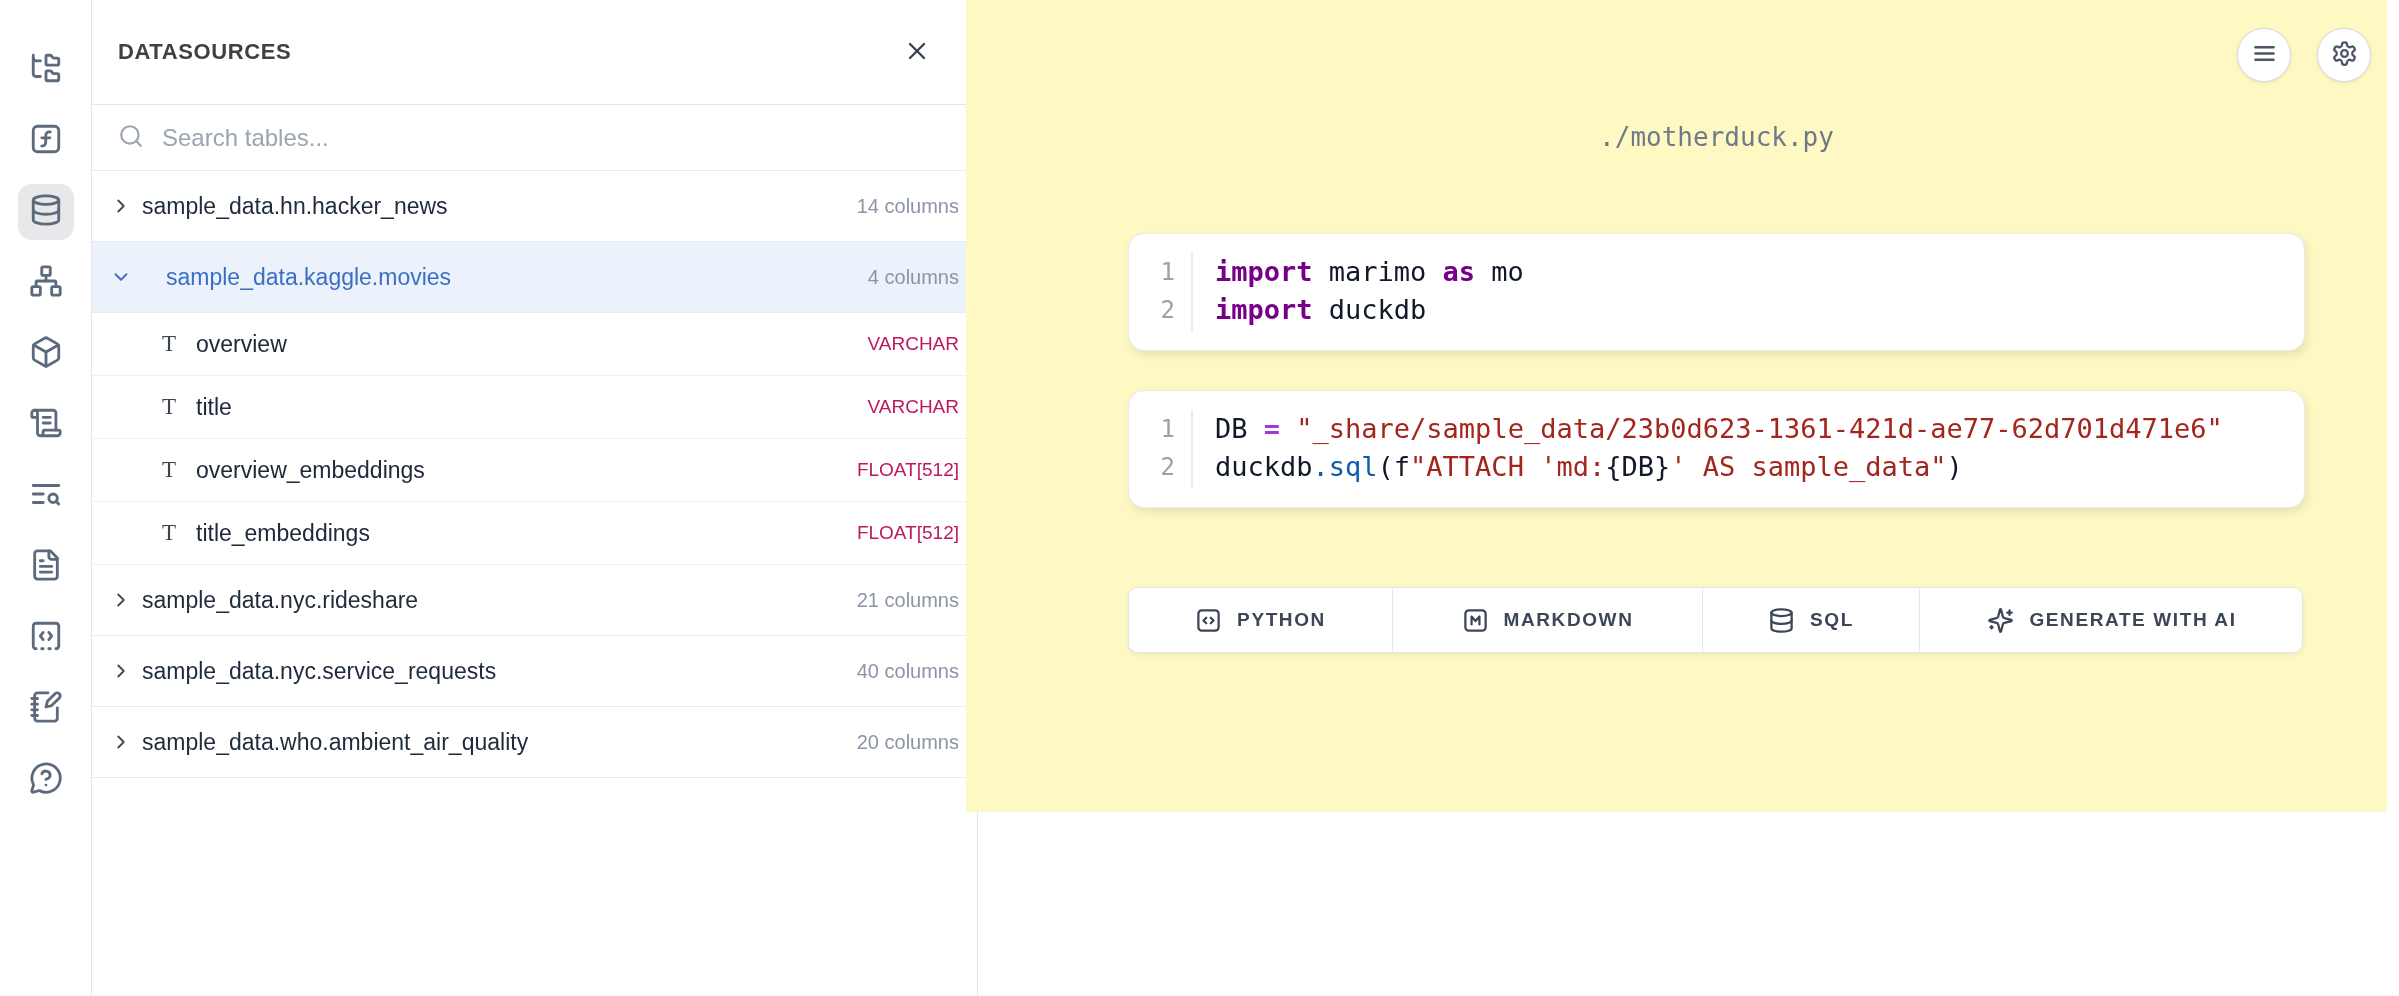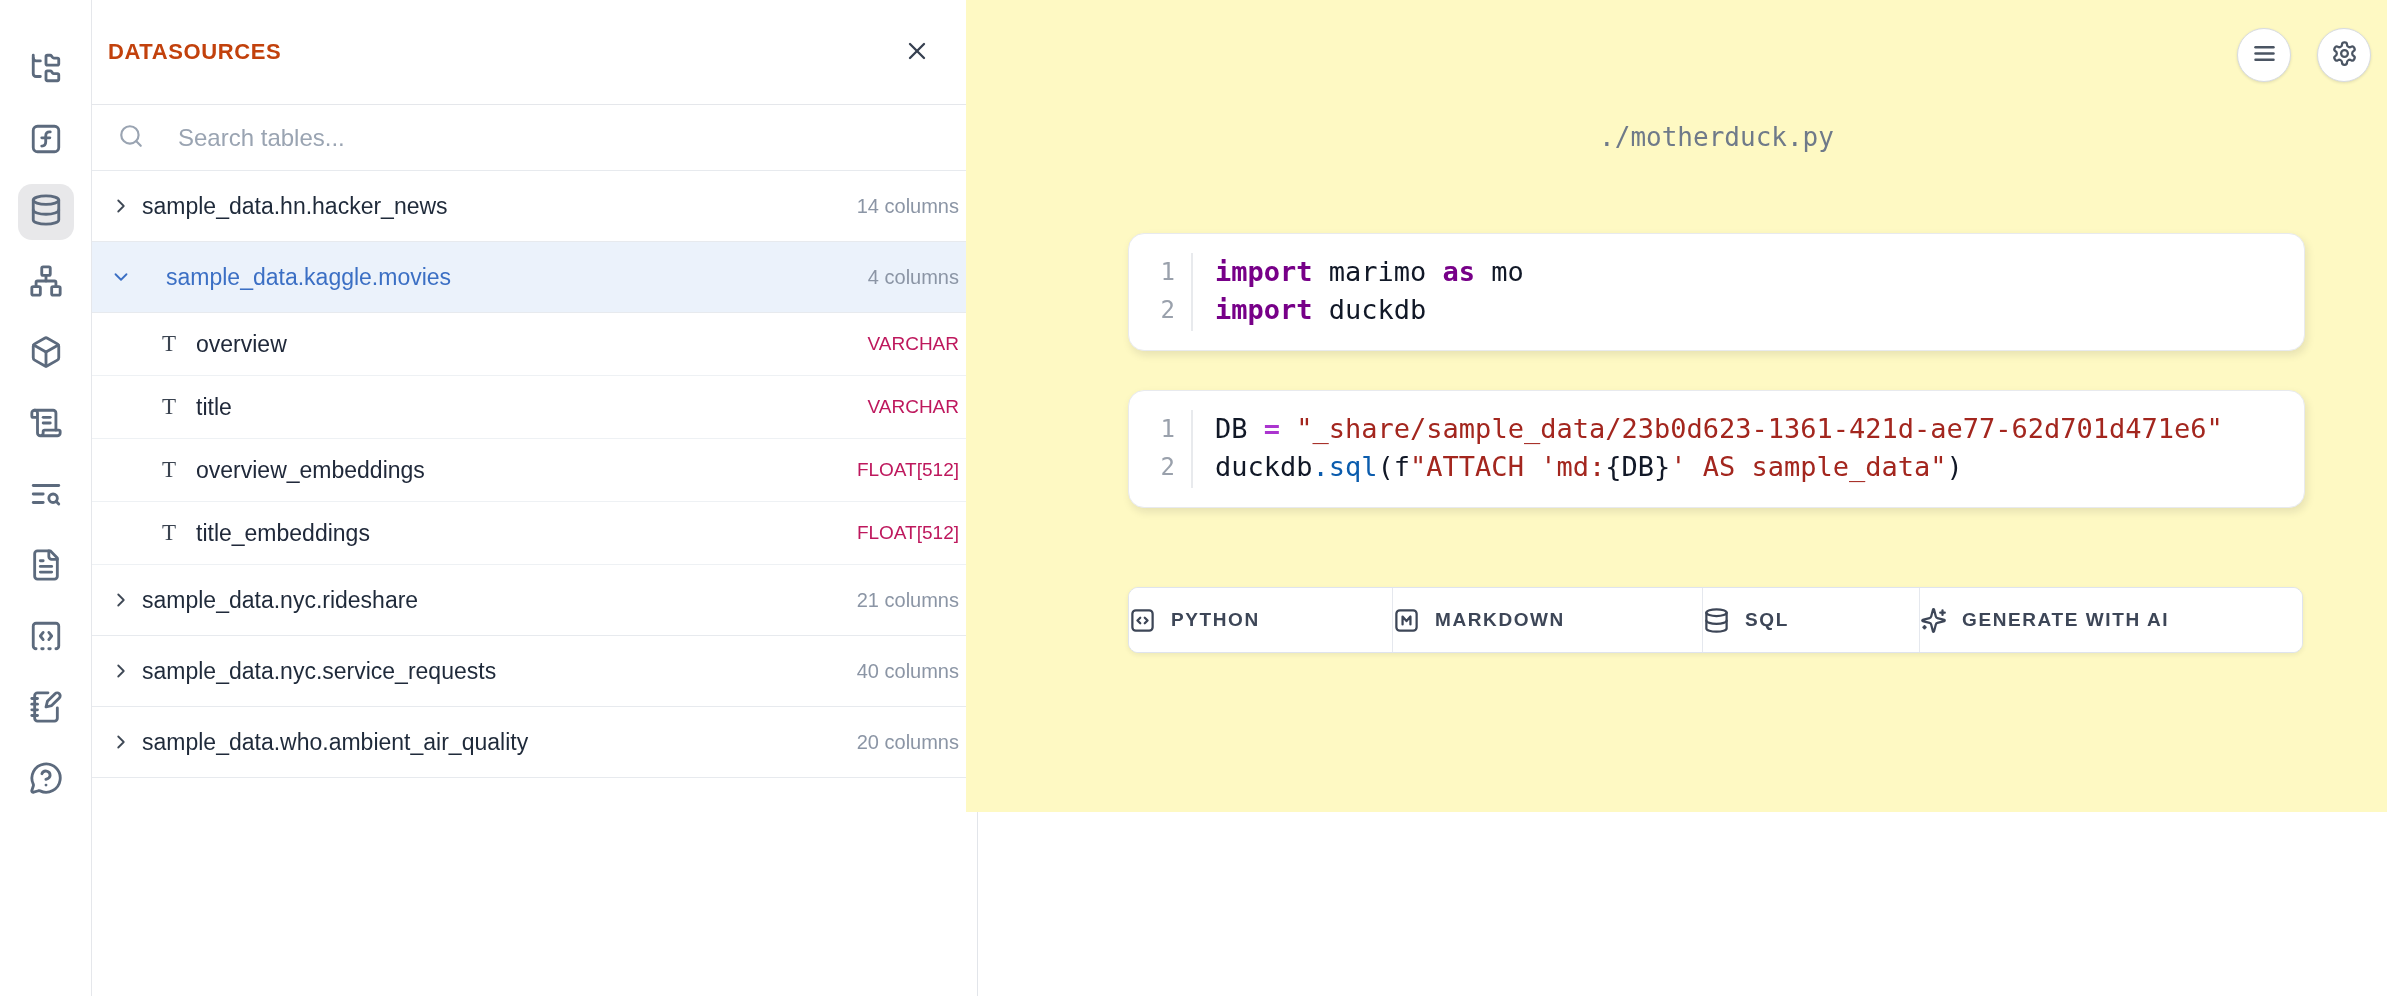--- a/index.html
+++ b/index.html
@@ -9,26 +9,26 @@
   #rail{position:absolute;left:0;top:0;width:92px;height:996px;border-right:1px solid #e5e7eb;
         display:flex;flex-direction:column;align-items:center;padding-top:42px;gap:15px;box-sizing:border-box;}
   .rail-item{width:56px;height:56px;border-radius:14px;display:flex;align-items:center;justify-content:center;
              color:#5c6a7d;cursor:pointer;flex:0 0 auto;}
   .rail-item.active{background:#e8e8ea;}
   .rail-item svg{width:34px;height:34px;}
 
   
   #panel{position:absolute;left:92px;top:0;width:886px;height:996px;background:#fff;border-right:1px solid #e2e5ea;box-sizing:border-box;}
   #panel-header{position:relative;height:104px;border-bottom:1px solid #e5e7eb;display:flex;align-items:center;}
-  #panel-title{margin-left:16px;font-size:22px;font-weight:bold;letter-spacing:.6px;color:#c2410c;}
+  #panel-title{margin-left:26px;font-size:22px;font-weight:bold;letter-spacing:.6px;color:#404040;}
   #panel-close{position:absolute;right:42px;top:50%;transform:translateY(-50%);width:36px;height:36px;
                display:flex;align-items:center;justify-content:center;color:#374151;cursor:pointer;background:none;border:none;padding:0;}
   #panel-close svg{width:28px;height:28px;}
 
-  #search-row{height:66px;border-bottom:1px solid #e7eaee;display:flex;align-items:center;padding:0 18px 0 26px;box-sizing:border-box;gap:32px;}
+  #search-row{height:66px;border-bottom:1px solid #e7eaee;display:flex;align-items:center;padding:0 18px 0 26px;box-sizing:border-box;gap:16px;}
   #search-row svg{width:26px;height:26px;color:#9aa4b2;flex:0 0 auto;}
   #search-input{flex:1;border:none;outline:none;font-size:24px;color:#1f2937;font-family:"Liberation Sans",sans-serif;}
   #search-input::placeholder{color:#9aa4b2;}
 
   .tbl-row{height:71px;border-bottom:1px solid #e7eaee;display:flex;align-items:center;
            padding:0 18px 0 18px;box-sizing:border-box;cursor:pointer;background:#fff;}
   .tbl-row .chev{width:22px;height:22px;color:#3f4956;flex:0 0 auto;margin-right:10px;display:flex;align-items:center;}
   .tbl-row .chev svg{width:22px;height:22px;}
   .tbl-name{font-size:23px;color:#1f2a3a;flex:1;white-space:nowrap;overflow:hidden;}
   .tbl-meta{font-size:20px;color:#8b95a5;white-space:nowrap;}
@@ -62,21 +62,21 @@
   .code{padding-left:22px;font-family:"DejaVu Sans Mono",monospace;font-size:27px;}
   .cl{height:38px;line-height:38px;white-space:pre;color:#111827;}
   .tok-kw{color:#770088;font-weight:bold;margin-top:38px;}
   .tok-str{color:#a3261e;}
   .tok-fn{color:#0b5cad;}
   .tok-op{color:#ab35cf;font-weight:bold;}
   .tok-p{color:#111827;}
 
   #add-bar{position:absolute;left:0;top:587px;width:1175px;height:66px;border:1px solid #dfe4ee;border-radius:10px;
            box-shadow:0 2px 5px rgba(15,23,42,.07);display:flex;background:#fff;box-sizing:border-box;overflow:hidden;}
-  .add-btn{display:flex;align-items:center;gap:15px;border:none;background:#fff;cursor:pointer;
+  .add-btn{display:flex;align-items:center;justify-content:center;gap:15px;border:none;background:#fff;cursor:pointer;
            border-right:1px solid #e5e8ee;color:#3d4657;padding:0;}
   .add-btn:last-child{border-right:none;}
   .add-btn svg{width:27px;height:27px;flex:0 0 auto;}
   .add-btn .lbl{font-family:"Liberation Sans",sans-serif;font-size:19px;font-weight:bold;letter-spacing:1.6px;color:#3d4657;white-space:nowrap;}
 </style>
 </head>
 <body>
 
 <div id="app">
 

